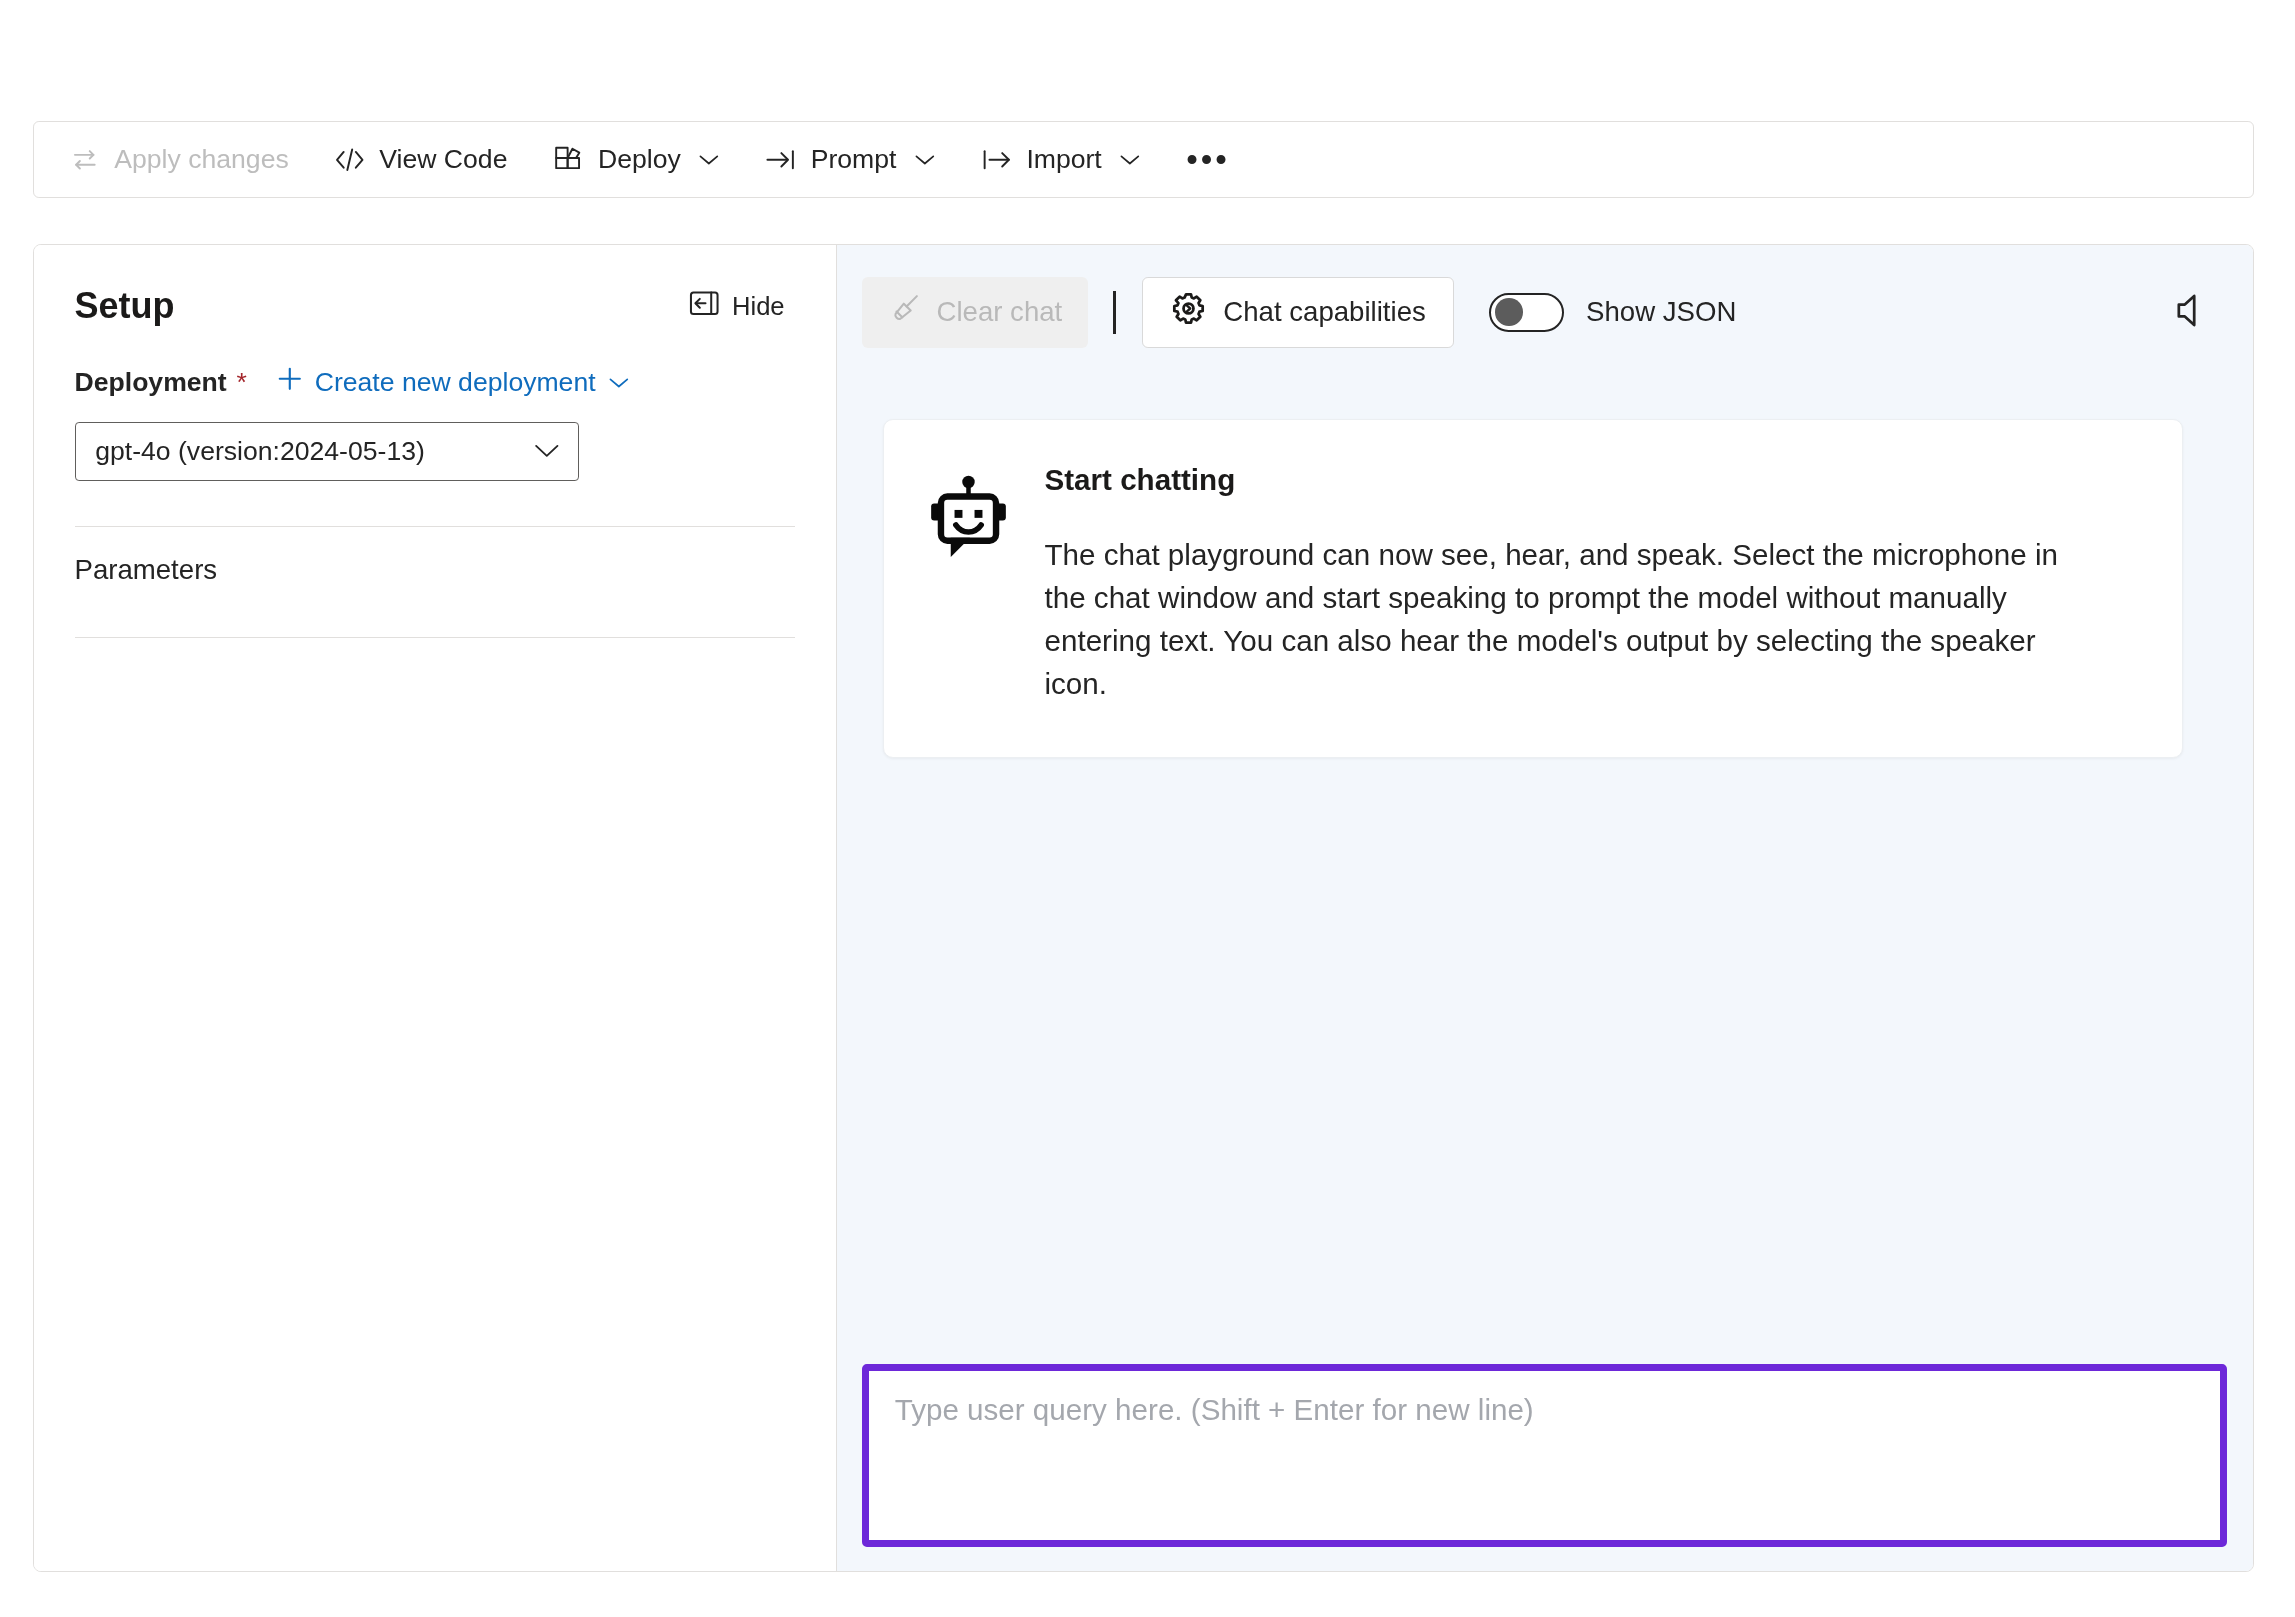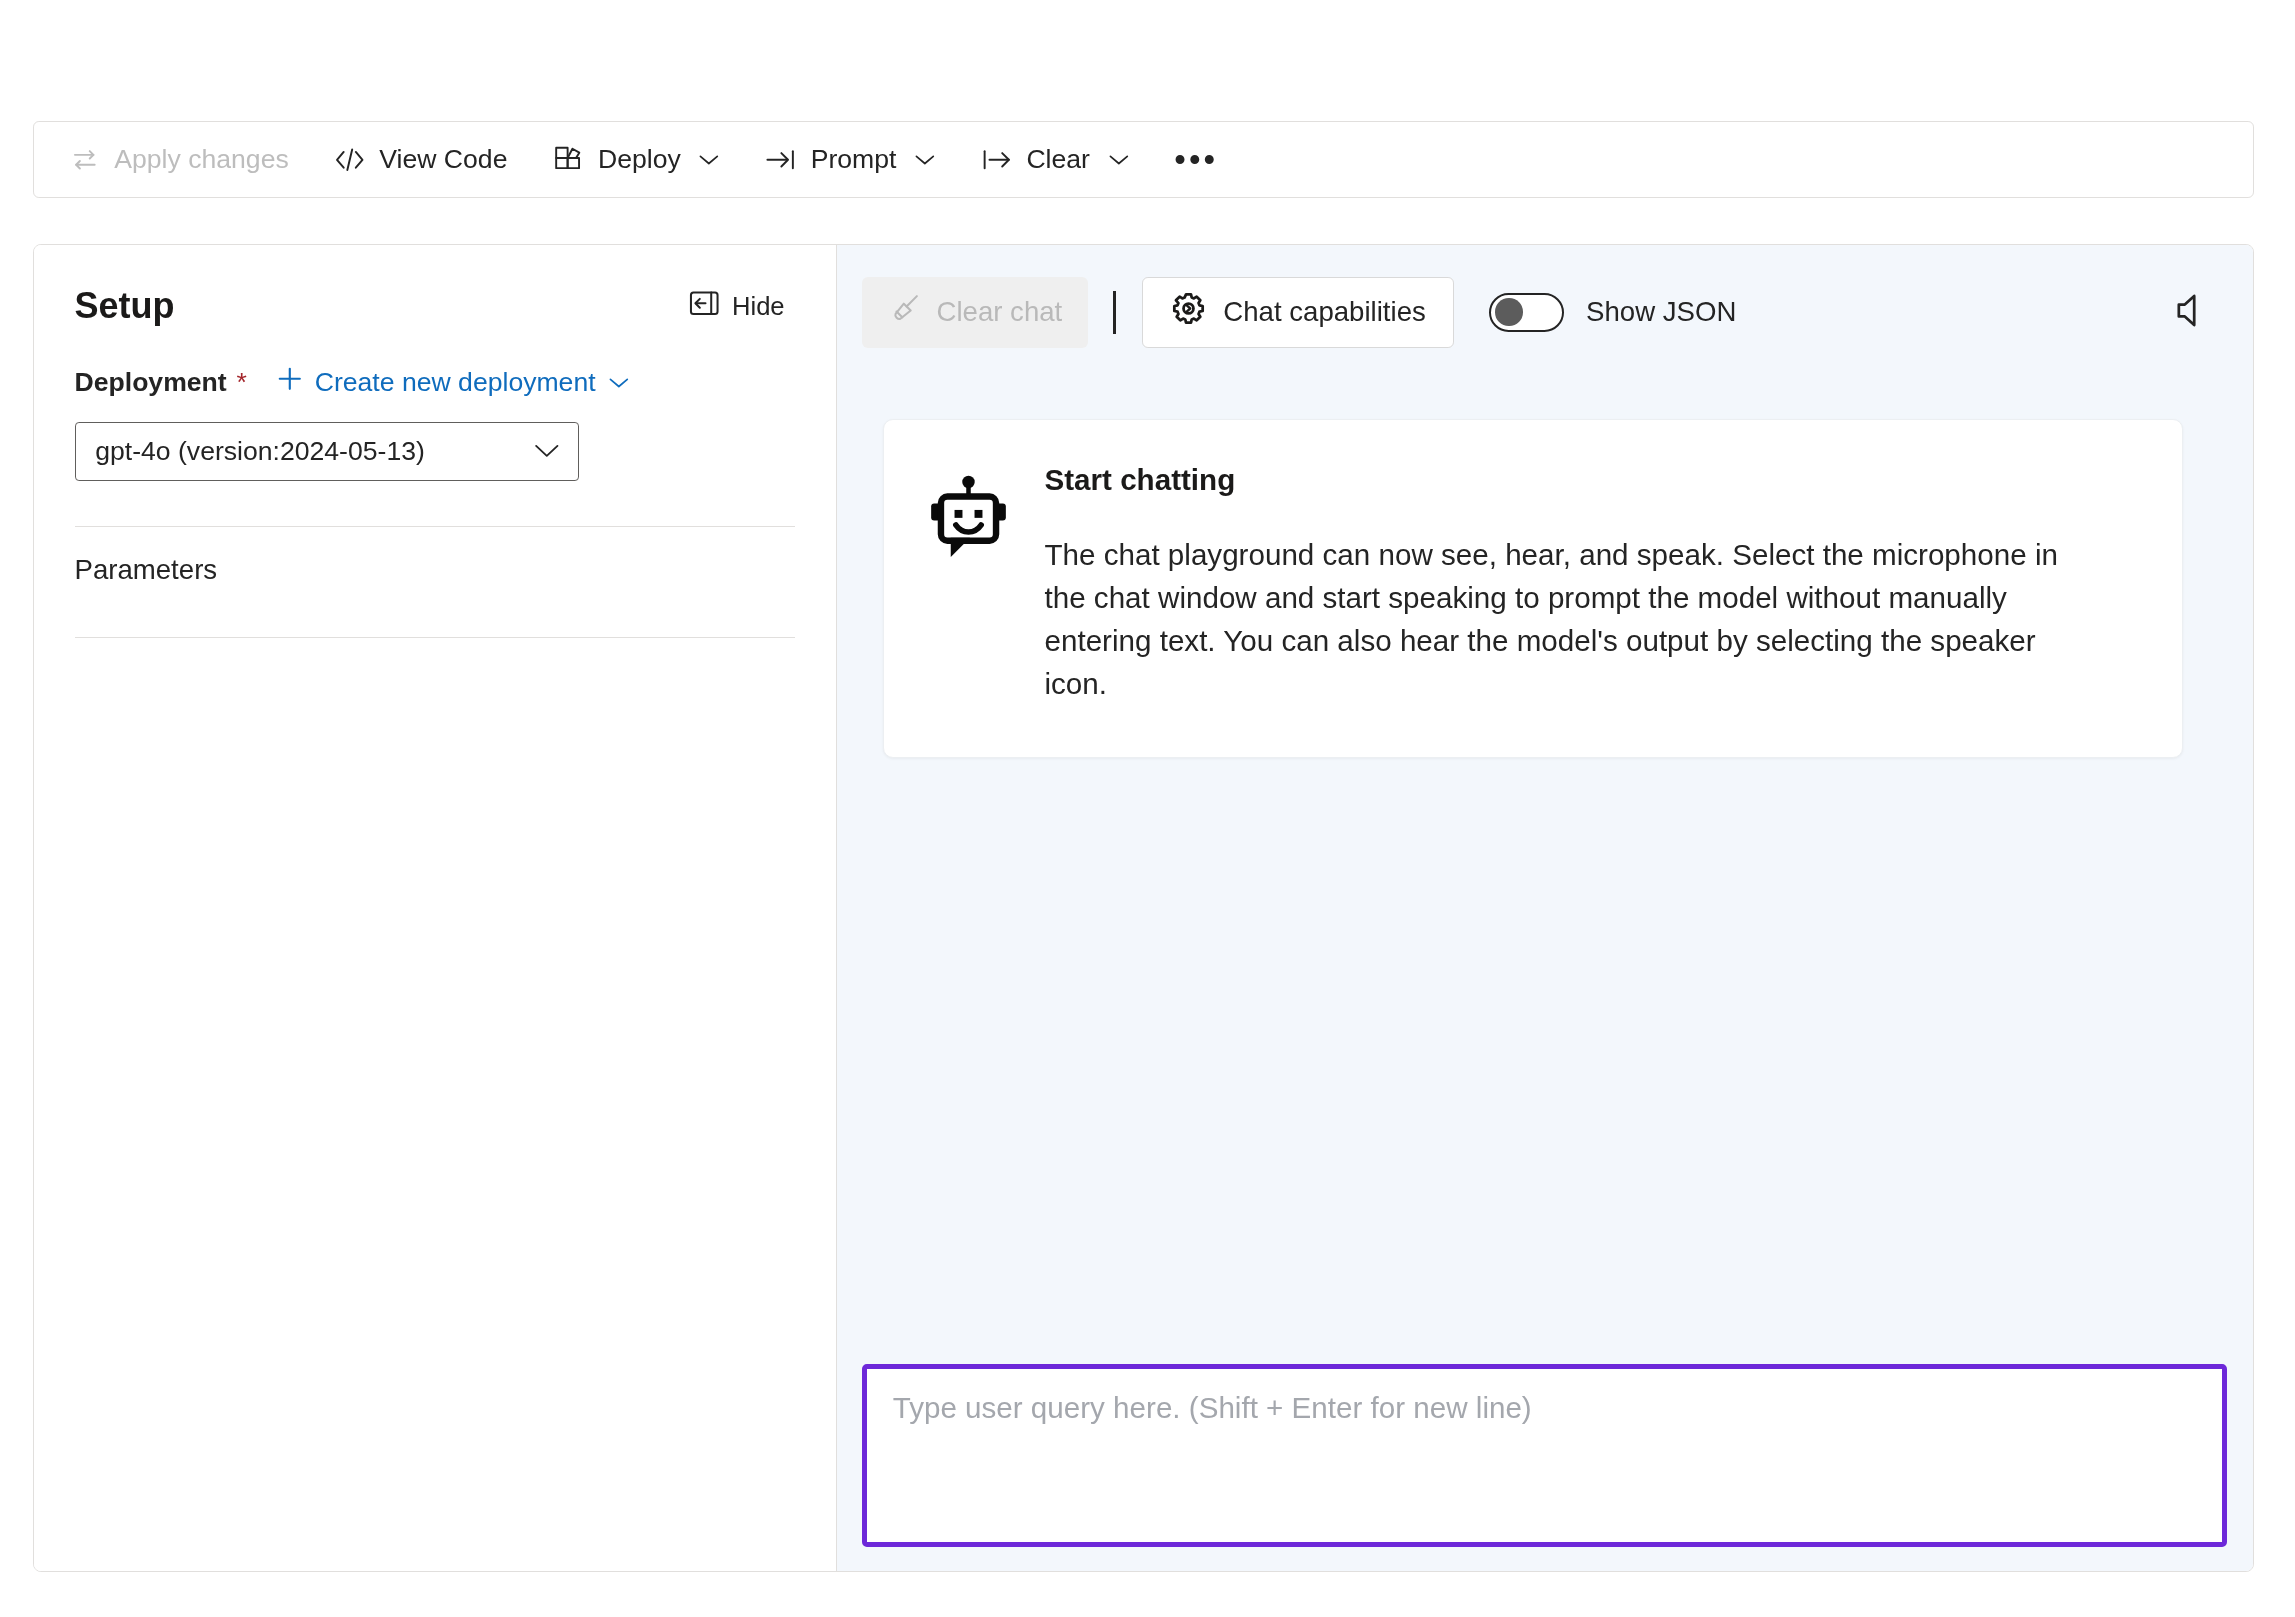--- a/index.html
+++ b/index.html
@@ -188,21 +188,21 @@
   .start-title { font-size: 29.6px; font-weight: 700; color: #1b1a19; }
   .start-text {
     margin-top: 37px; font-size: 29.6px; color: #242424; line-height: 1.45;
     max-width: 1034px;
   }
 
   .query-box {
     position: absolute; left: 25.6px; right: 25.6px; bottom: 23.6px;
     height: 183px;
     background: #ffffff;
-    border: 5px solid #6d28d9; border-radius: 4.9px;
+    border: 7px solid #6d28d9; border-radius: 4.9px;
     padding: 21.7px 25.6px;
     font-size: 29.6px; color: #a4a7ad;
   }
 
   .chat-scroll-area { position: absolute; left: 0; right: 0; top: 128px; bottom: 217px; }
 </style>
 </head>
 <body>
 
 <div id="root">
@@ -267,21 +267,21 @@
     </div>
 
     <div class="cmd-item">
       <span class="cmd-icon">
         <svg width="33" height="25.6" viewBox="0 0 26 20" fill="none" stroke="#242424" stroke-width="1.6" stroke-linecap="round" stroke-linejoin="round">
           <path d="M3 3v14"></path>
             <path d="M7 10h16"></path>
             <path d="M17.5 4.5L23 10l-5.5 5.5"></path>
         </svg>
       </span>
-      <span class="cmd-label">Clear</span>
+      <span class="cmd-label">Import</span>
       <span class="chev">
         <svg width="21.7" height="15.8" viewBox="0 0 18 12" fill="none" stroke="#242424" stroke-width="1.4" stroke-linecap="round" stroke-linejoin="round">
             <path d="M2 3l7 6 7-6"></path>
           </svg>
       </span>
     </div>
 
 
     <div class="ellipsis-btn">
       <span class="ellipsis-dots">•••</span>

